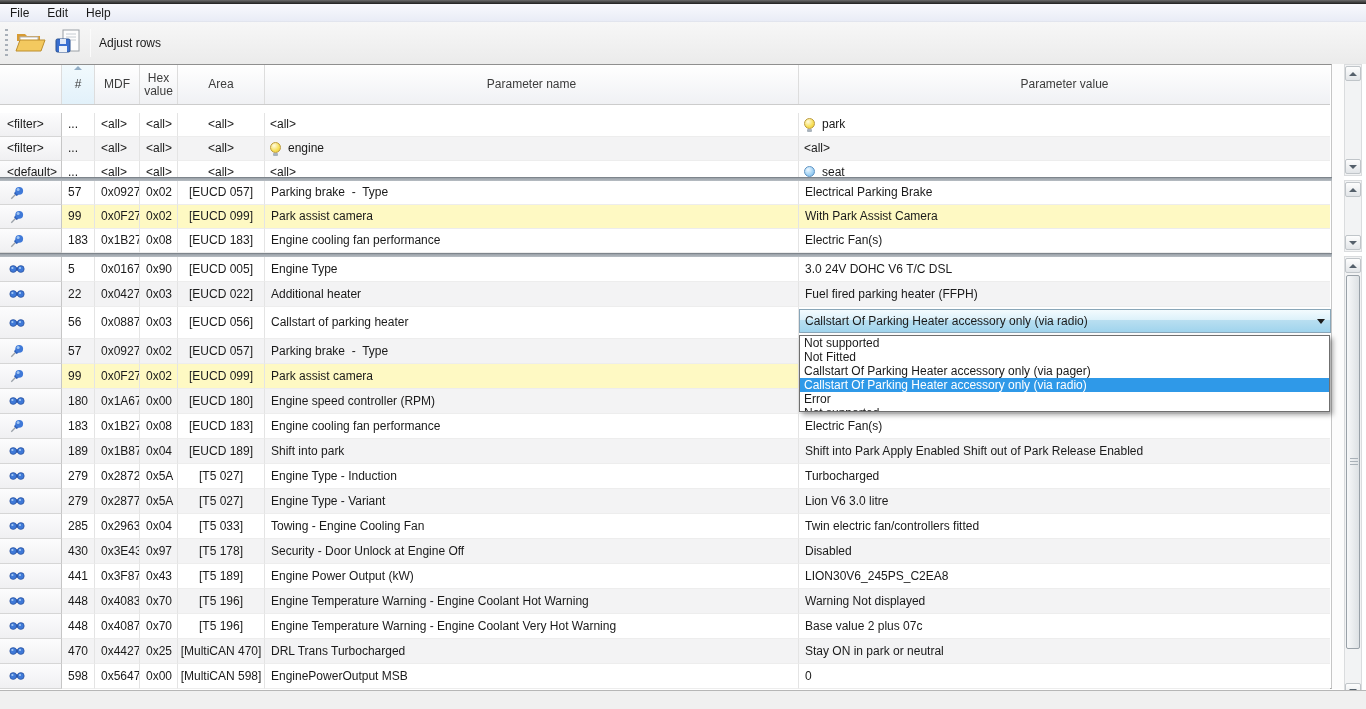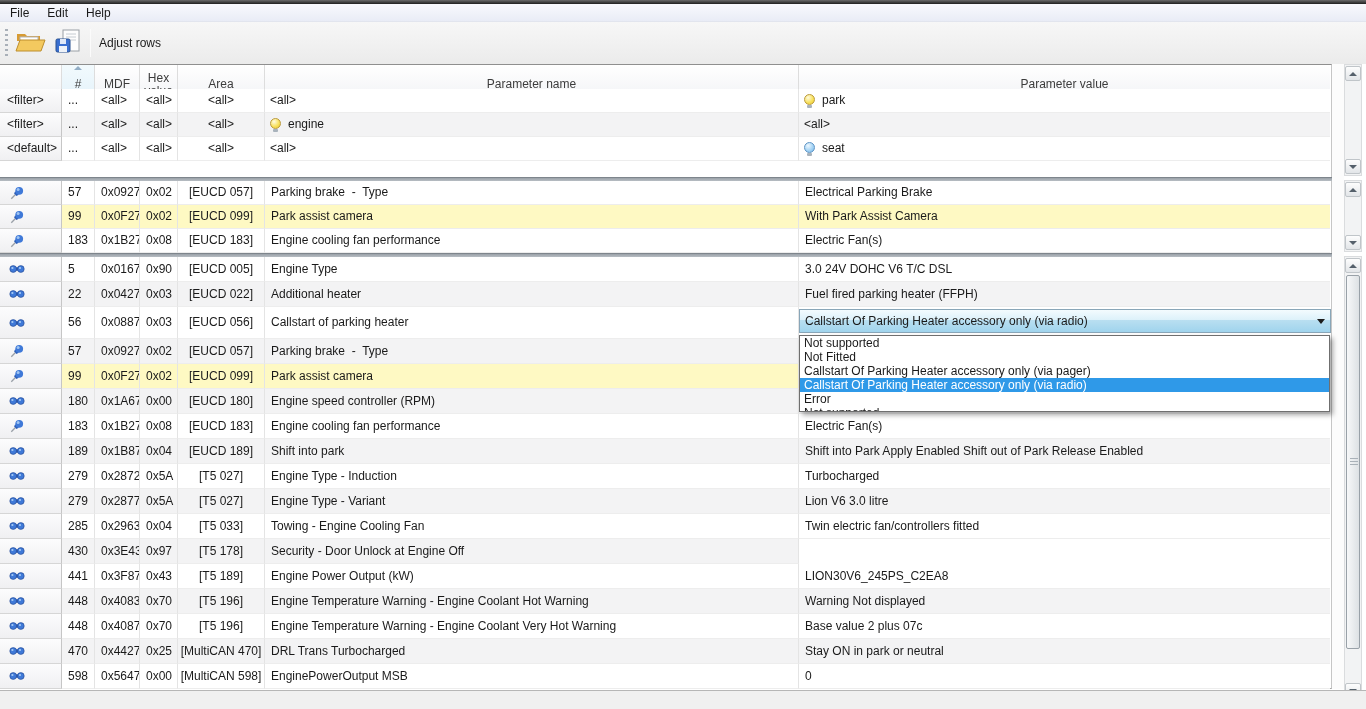--- a/index.html
+++ b/index.html
@@ -18,21 +18,21 @@
   .tlabel{position:absolute;left:99px;top:0;height:42px;line-height:42px;}
 
   
   .grid{position:absolute;left:0;top:64px;width:1332px;height:625px;background:#fff;border-top:1px solid #8f8f8f;border-right:1px solid #c6c6c6;border-bottom:1px solid #a8a8a8;}
   .hdr{position:absolute;left:0;top:0;width:1330px;height:40px;display:grid;grid-template-columns:62px 33px 45px 38px 87px 534px 531px;background:linear-gradient(#ffffff,#f0f1f4);border-bottom:1px solid #cccccc;}
   .hc{border-right:1px solid #dddddd;display:flex;align-items:center;justify-content:center;text-align:center;color:#3c3c3c;line-height:13px;position:relative;padding:0 1px;}
   .hc.sorted{background:linear-gradient(#f2fafd,#e2f1fa);}
   .sortarrow{position:absolute;top:1px;left:50%;margin-left:-4px;width:0;height:0;border-left:4px solid transparent;border-right:4px solid transparent;border-bottom:4px solid #93aec6;}
 
   .section{position:absolute;left:0;width:1330px;}
-  .filters{top:24px;height:60px;}
+  .filters{top:48px;height:60px;}
   .pinned{top:116px;height:72px;}
   .mainsec{top:192px;height:432px;}
   .split{position:absolute;left:0;width:1332px;height:4px;background:linear-gradient(#9aa1a8,#b7bdc3);border-top:1px solid #7e858c;}
   .split.s1{top:112px;} .split.s2{top:188px;}
 
   .row{display:grid;grid-template-columns:62px 33px 45px 38px 87px 534px 531px;height:24px;background:#fff;}
   .mainsec .row{height:25px;}
   .mainsec .row.tall{height:32px;}
   .c{border-right:1px solid #e4e4e4;border-bottom:1px solid #ededed;line-height:23px;padding-left:6px;white-space:nowrap;overflow:hidden;}
   .mainsec .c{line-height:24px;}
@@ -495,20 +495,21 @@
                 <circle cx="3.4" cy="7" r="1.1" fill="#a9cdf5"></circle>
                 <circle cx="11" cy="7" r="1.1" fill="#a9cdf5"></circle>
               </svg>
           </span>
           </div>
           <div class="c">430</div>
           <div class="c">0x3E43</div>
           <div class="c">0x97</div>
           <div class="c area">[T5 178]</div>
           <div class="c">Security - Door Unlock at Engine Off</div>
+          <div class="c" style="border-right:none;">Disabled</div>
         </div>
 
         <div class="row">
           <div class="c rh">
             <span class="rowicon icon-binoculars">
 
             <svg class="svg-binoculars" viewBox="0 0 16 16">
                 <rect x="5.5" y="6.2" width="5" height="3.6" rx="1" fill="#2f5fb8"></rect>
                 <circle cx="4.2" cy="8" r="3.4" fill="#3f79d8" stroke="#24478f" stroke-width="0.6"></circle>
                 <circle cx="11.8" cy="8" r="3.4" fill="#3f79d8" stroke="#24478f" stroke-width="0.6"></circle>

